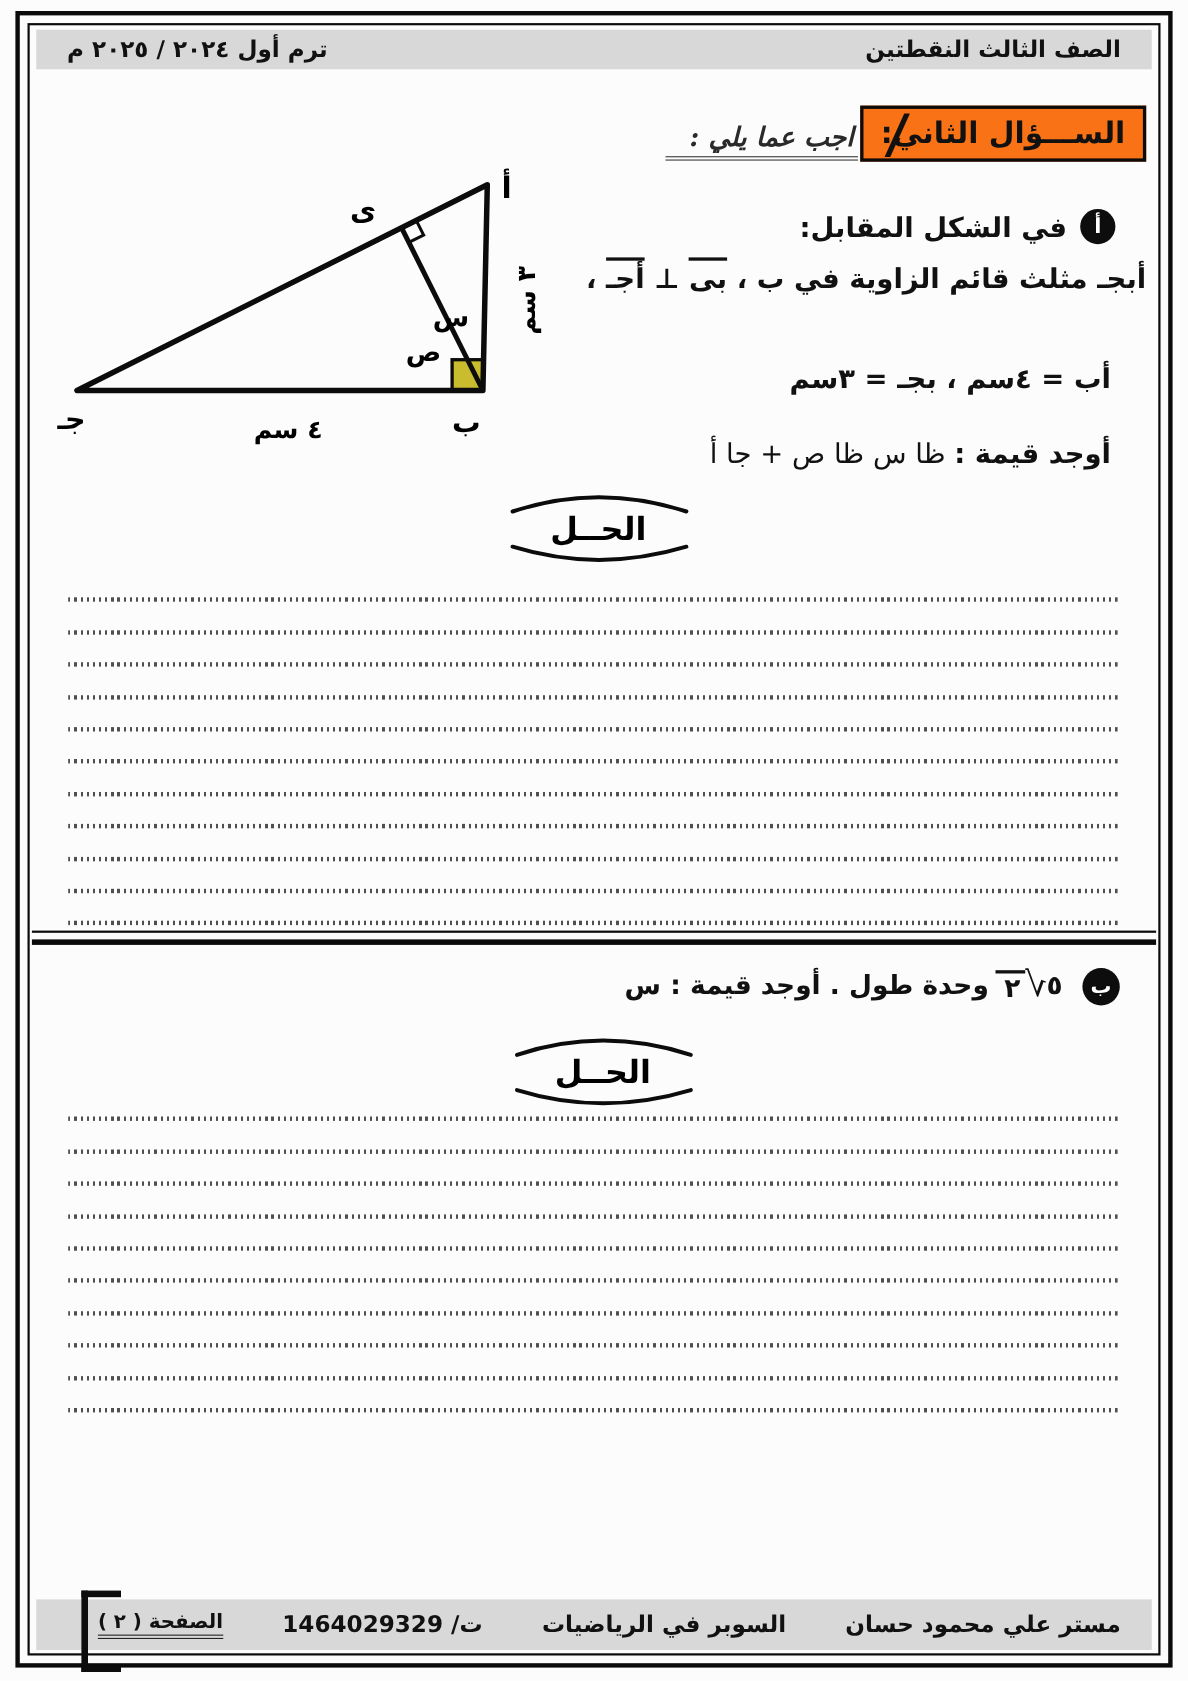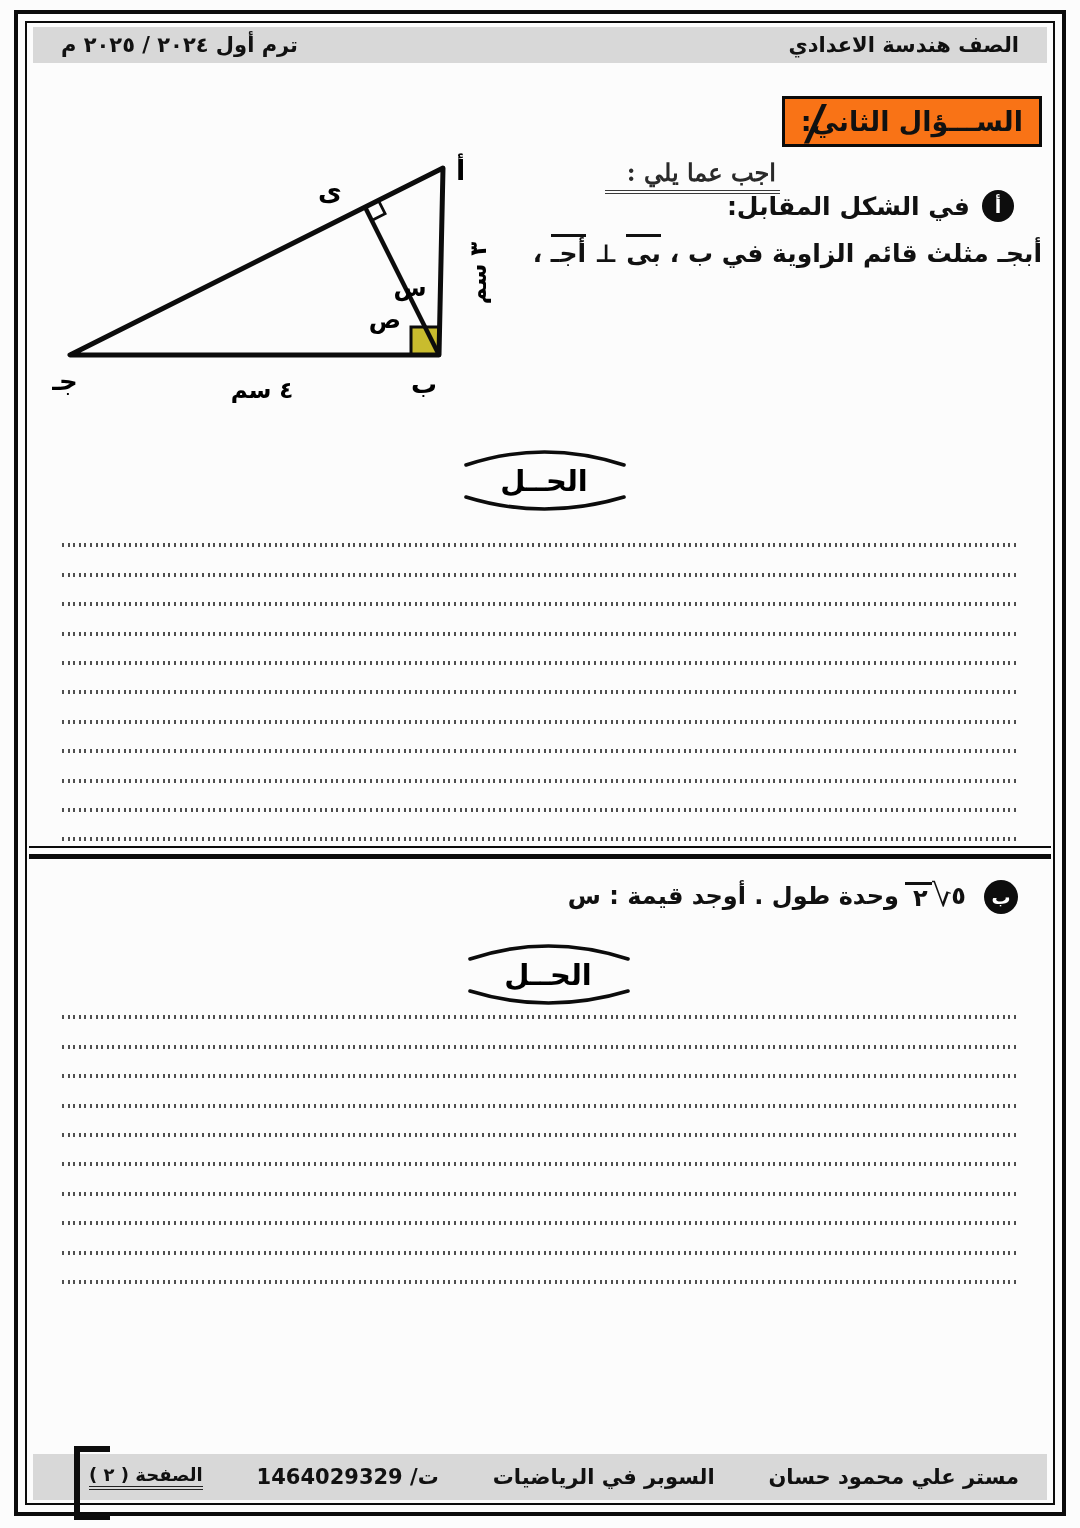--- a/index.html
+++ b/index.html
@@ -34,23 +34,23 @@
 
   
   .qtitle-box {
     position:absolute; top:96px; right:38px;
     border:3.5px solid #0b0b0b; background:#f97316;
     padding:7px 16px; font-size:27px; font-weight:bold; direction:rtl; white-space:nowrap;
   }
   .qtitle-slash { position:absolute; top:94px; right:255px; font-size:48px; font-weight:bold; transform:skewX(-8deg); }
   .qtitle-hand {
     position:absolute; top:110px; right:300px;
-    font-family:"DejaVu Serif", serif; font-weight:bold;
+    font-family:"DejaVu Serif", serif; font-style:italic; font-weight:bold;
     font-size:24px; color:#2a2a2a; direction:rtl; white-space:nowrap;
-    border-bottom:4px double #3a3a3a; padding:0 4px 3px 22px;margin-top:48px;
+    border-bottom:4px double #3a3a3a; padding:0 4px 3px 22px;
   }
 
   
   .marker {
     width:32px; height:32px; border-radius:50%; background:#0d0d0d; color:#fff;
     display:flex; align-items:center; justify-content:center;
     font-size:19px; font-weight:bold; flex:0 0 auto;
   }
   .row { position:absolute; display:flex; direction:rtl; align-items:center; gap:12px; white-space:nowrap; }
   .arline { position:absolute; direction:rtl; white-space:nowrap; font-size:25px; }
@@ -83,39 +83,44 @@
 </style>
 </head>
 <body>
 
 <div class="page">
 
   <div class="frame-outer"></div>
   <div class="frame-inner"></div>
 
   <div class="band header">
-    <span>الصف هندسة الاعدادي</span>
+    <span>الصف الثالث النقطتين</span>
     <span>ترم أول ٢٠٢٤ / ٢٠٢٥ م</span>
   </div>
 
   <div class="qtitle-box">الســـؤال الثاني:</div>
   <div class="qtitle-slash">/</div>
   <div class="qtitle-hand">اجب عما يلي :</div>
 
   <div class="row" style="top:190px; right:66px;">
     <span class="marker">أ</span>
     <span class="b" style="font-size:25px;">في الشكل المقابل:</span>
   </div>
 
   <div class="arline b" style="top:239px; right:38px;">
     <span>أبجـ مثلث قائم الزاوية في ب ،</span>
     <span class="ovl">بى</span>
     <span>⊥</span>
     <span class="ovl">أجـ</span>
     <span>،</span>
+  </div>
+  <div class="arline b" style="top:330px; right:70px;">أب = ٤سم ، بجـ = ٣سم</div>
+  <div class="arline" style="top:398px; right:70px;">
+    <span class="b">أوجد قيمة :</span>
+    <span>ظا س ظا ص + جا أ</span>
   </div>
 
   <svg style="position:absolute; left:52px; top:148px;" width="474" height="268" viewBox="0 0 474 268">
 
     <rect x="359" y="179" width="28" height="28" fill="#c9bc2e" stroke="#0c0c0c" stroke-width="3"></rect>
 
     <polygon points="18,207 387,207 391,20" fill="none" stroke="#0c0c0c" stroke-width="5" stroke-linejoin="round"></polygon>
 
     <line x1="387" y1="207" x2="313" y2="59" stroke="#0c0c0c" stroke-width="4.5"></line>
 

